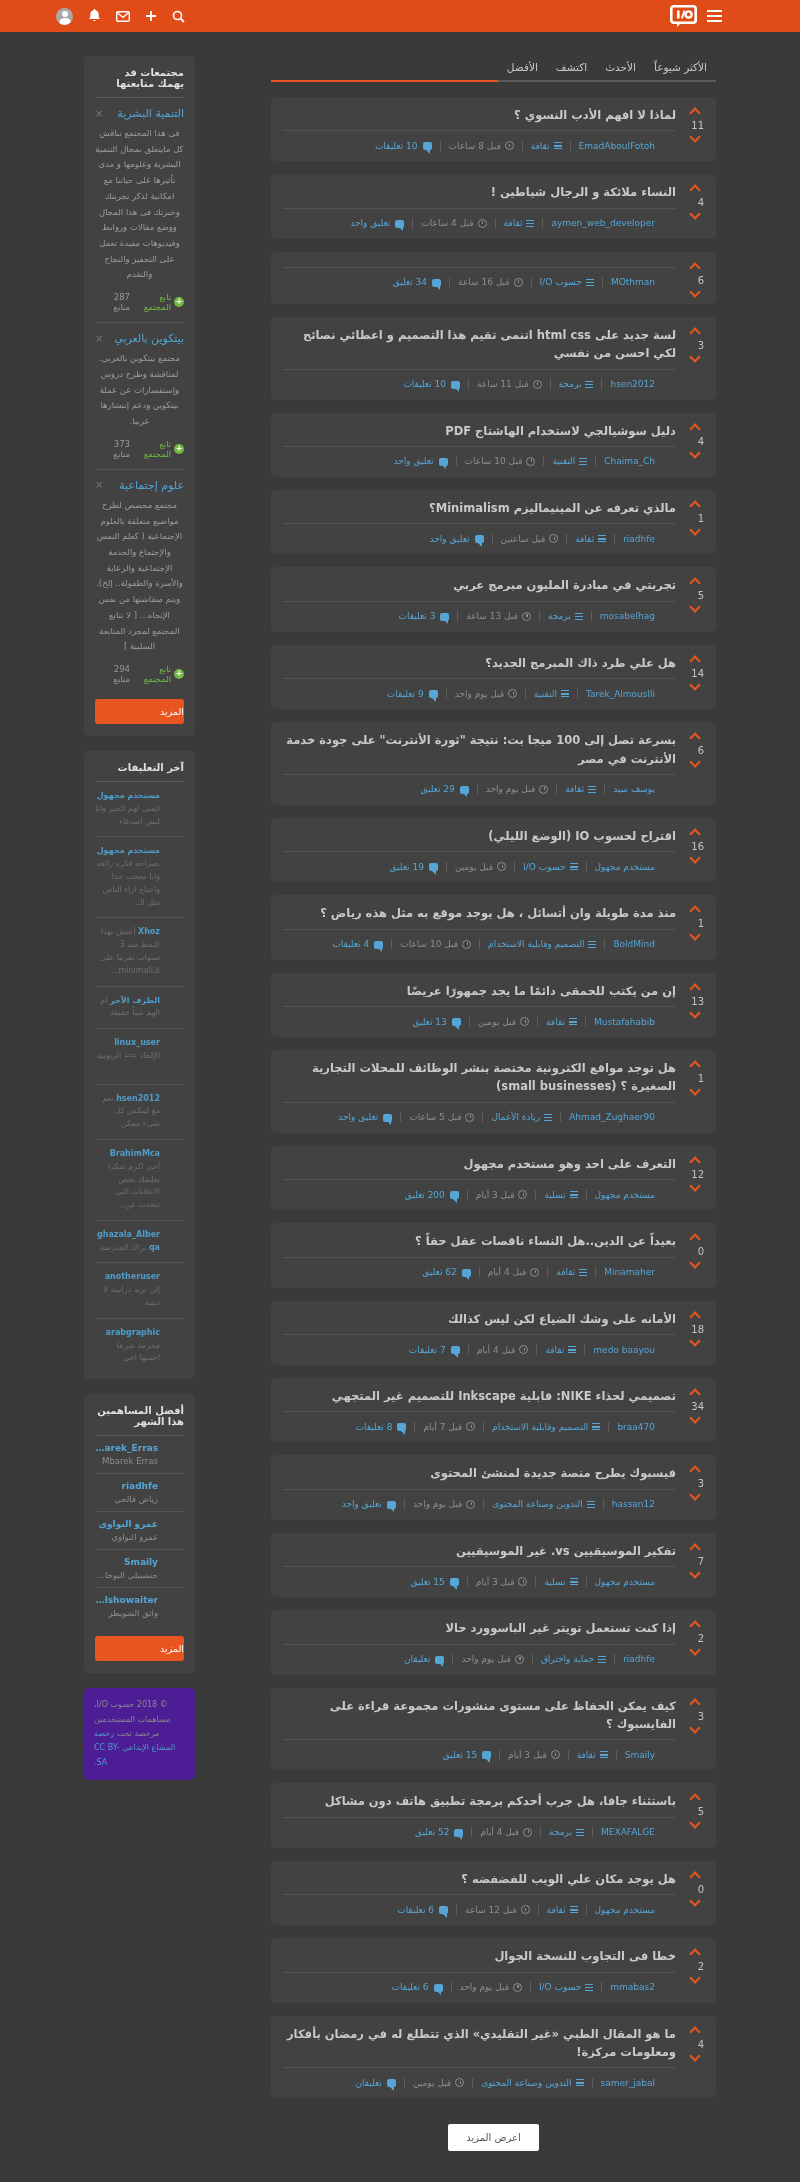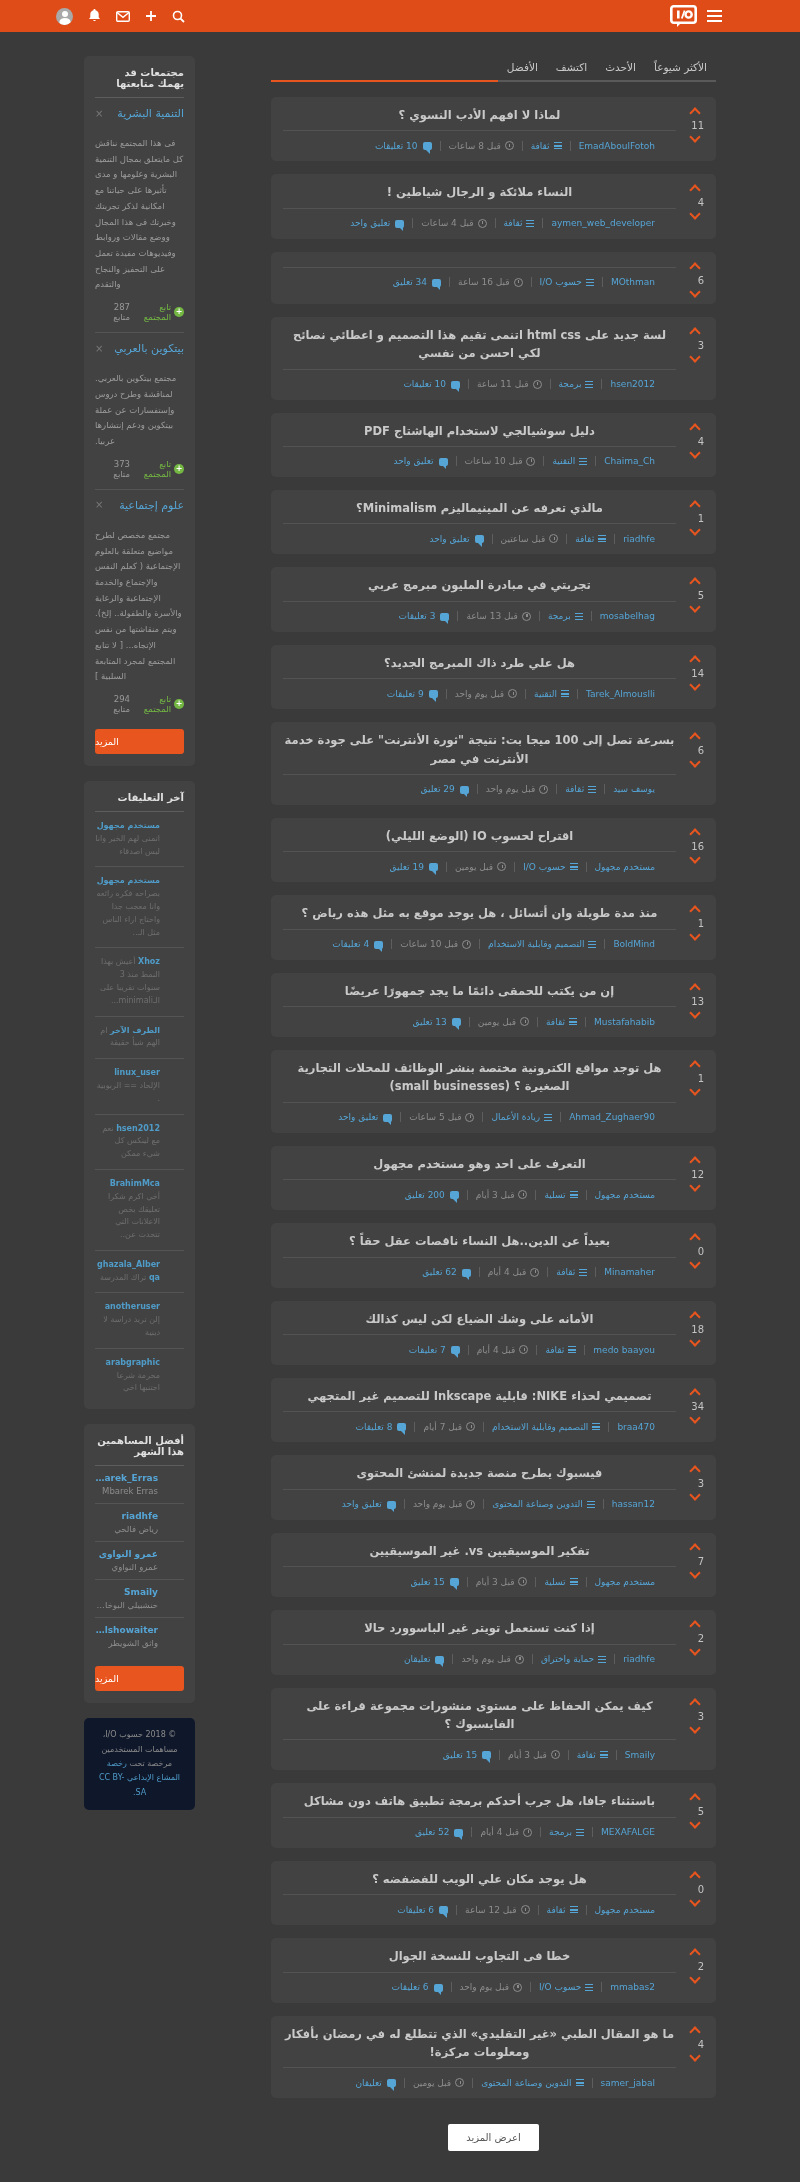--- a/index.html
+++ b/index.html
@@ -26,21 +26,21 @@
   .tab{padding:5px 9px 7px;color:#c9c9c9;border-bottom:2px solid #5a5a5a;margin-bottom:-2px;cursor:pointer;white-space:nowrap}
 
   
   .card{background:#424242;border-radius:5px;padding:9px 12px 8px;margin-bottom:13px;display:flex;gap:10px}
   .vote{width:18px;flex:none;padding-top:3px}
   .chev{width:8px;height:8px;border:solid #e8551e;border-width:0 2.5px 2.5px 0;display:block;margin:0 auto;cursor:pointer}
   .chev.up{transform:rotate(-135deg)}
   .chev.down{transform:rotate(45deg)}
   .vote-count{display:block;color:#c4c4c4;font-size:10px;margin:3px 0 2px}
   .post-main{flex:1;min-width:0}
-  .post-title{margin:0;font-size:11.5px;font-weight:700;color:#c9c9c9;line-height:1.6;text-align:center;cursor:pointer}
+  .post-title{margin:0;font-size:11.5px;font-weight:700;color:#c9c9c9;line-height:1.6;text-align:right;cursor:pointer}
   .rule{height:1px;background:#585858;margin:6px 0 7px;opacity:.8}
   .meta{display:flex;align-items:center;font-size:9px;color:#8d8d8d;flex-wrap:wrap}
   .avatar{width:15px;height:15px;border-radius:50%;flex:none;display:inline-block}
   .meta .avatar{margin-left:6px}
   .user,.cat,.comments{color:#55a5d6}
   .pipe{width:1px;height:10px;background:#5e5e5e;margin:0 8px;flex:none}
   .bars{width:8px;height:7px;border-top:1.5px solid currentColor;border-bottom:1.5px solid currentColor;position:relative;color:#55a5d6;flex:none;margin-left:4px}
   .bars::after{content:"";position:absolute;left:0;right:0;top:2px;height:1.5px;background:currentColor}
   .clock{width:9px;height:9px;border:1.2px solid #8d8d8d;border-radius:50%;position:relative;flex:none;margin-left:4px}
   .clock::after{content:"";position:absolute;left:50%;top:1.5px;width:1.2px;height:3px;background:#8d8d8d}
@@ -49,38 +49,38 @@
   .show-more{display:block;margin:26px auto 0;background:#fff;color:#555;font-size:10px;padding:8px 18px;border:none;border-radius:2px;font-family:inherit;cursor:pointer}
 
   
   .widget{background:#424242;border-radius:5px;padding:11px 11px 12px;margin-bottom:15px}
   .w-title{font-size:10px;color:#e0e0e0;font-weight:700;padding-bottom:8px;border-bottom:1px solid #5d5d5d;margin:0}
   .community{padding:9px 0 10px;border-bottom:1px solid #555}
   .community:last-of-type{border-bottom:none;padding-bottom:4px}
   .c-head{display:flex;justify-content:space-between;align-items:center}
   .c-name{color:#55a5d6;font-size:11px;font-weight:400}
   .c-close{color:#787878;font-size:10px;cursor:pointer;line-height:1}
-  .c-desc{font-size:8.5px;color:#9c9c9c;line-height:1.85;margin:16px 0 9px;text-align:left}
+  .c-desc{font-size:8.5px;color:#9c9c9c;line-height:1.85;margin:6px 0 9px;text-align:center}
   .c-foot{display:flex;justify-content:space-between;align-items:center;font-size:8.5px}
   .c-follow{color:#74b843;display:flex;align-items:center;gap:3px}
   .plus-circle{width:10px;height:10px;border-radius:50%;background:#74b843;color:#fff;font-size:8px;line-height:10px;text-align:center;display:inline-block;font-weight:700}
   .c-count{color:#999}
-  .more-btn{display:block;width:100%;background:#e8551e;color:#fff;font-size:9.5px;text-align:left;padding:7px 0;border:none;border-radius:3px;margin-top:11px;font-family:inherit;cursor:pointer}
+  .more-btn{display:block;width:100%;background:#e8551e;color:#fff;font-size:9.5px;text-align:right;padding:7px 0;border:none;border-radius:3px;margin-top:11px;font-family:inherit;cursor:pointer}
   .comment-item{display:flex;gap:6px;padding:8px 0;border-bottom:1px solid #545454;align-items:flex-start}
   .comment-item:last-of-type{border-bottom:none;padding-bottom:2px}
   .avatar.sm{width:18px;height:18px}
   .avatar.md{width:19px;height:19px}
   .c-text{margin:0;font-size:8px;color:#6e6e6e;line-height:1.6;text-align:right;flex:1;min-width:0;word-break:break-word}
   .cu{color:#4f9cc9;font-weight:700}
   .contrib{display:flex;gap:7px;align-items:center;padding:7px 0;border-bottom:1px solid #545454}
   .contrib:last-of-type{border-bottom:none}
   .contrib-info{flex:1;display:flex;flex-direction:column;text-align:right;min-width:0}
   .contrib-name{color:#55a5d6;font-size:9px;font-weight:700;white-space:nowrap;overflow:hidden;text-overflow:ellipsis}
   .contrib-sub{color:#8d8d8d;font-size:8.5px;margin-top:3px;white-space:nowrap;overflow:hidden;text-overflow:ellipsis}
-  .copyright{background:#0f172a;border-radius:5px;padding:10px;font-size:8px;color:#8b8b8b;line-height:1.8;text-align:center}
+  .copyright{background:#4c1d95;border-radius:5px;padding:10px;font-size:8px;color:#8b8b8b;line-height:1.8;text-align:left}
   .cc-link{color:#4f9cc9}
 
   
   .site-footer{text-align:center;padding:70px 0 46px}
 </style>
 </head>
 <body>
 
 <header class="navbar">
   <div class="nav-left">

